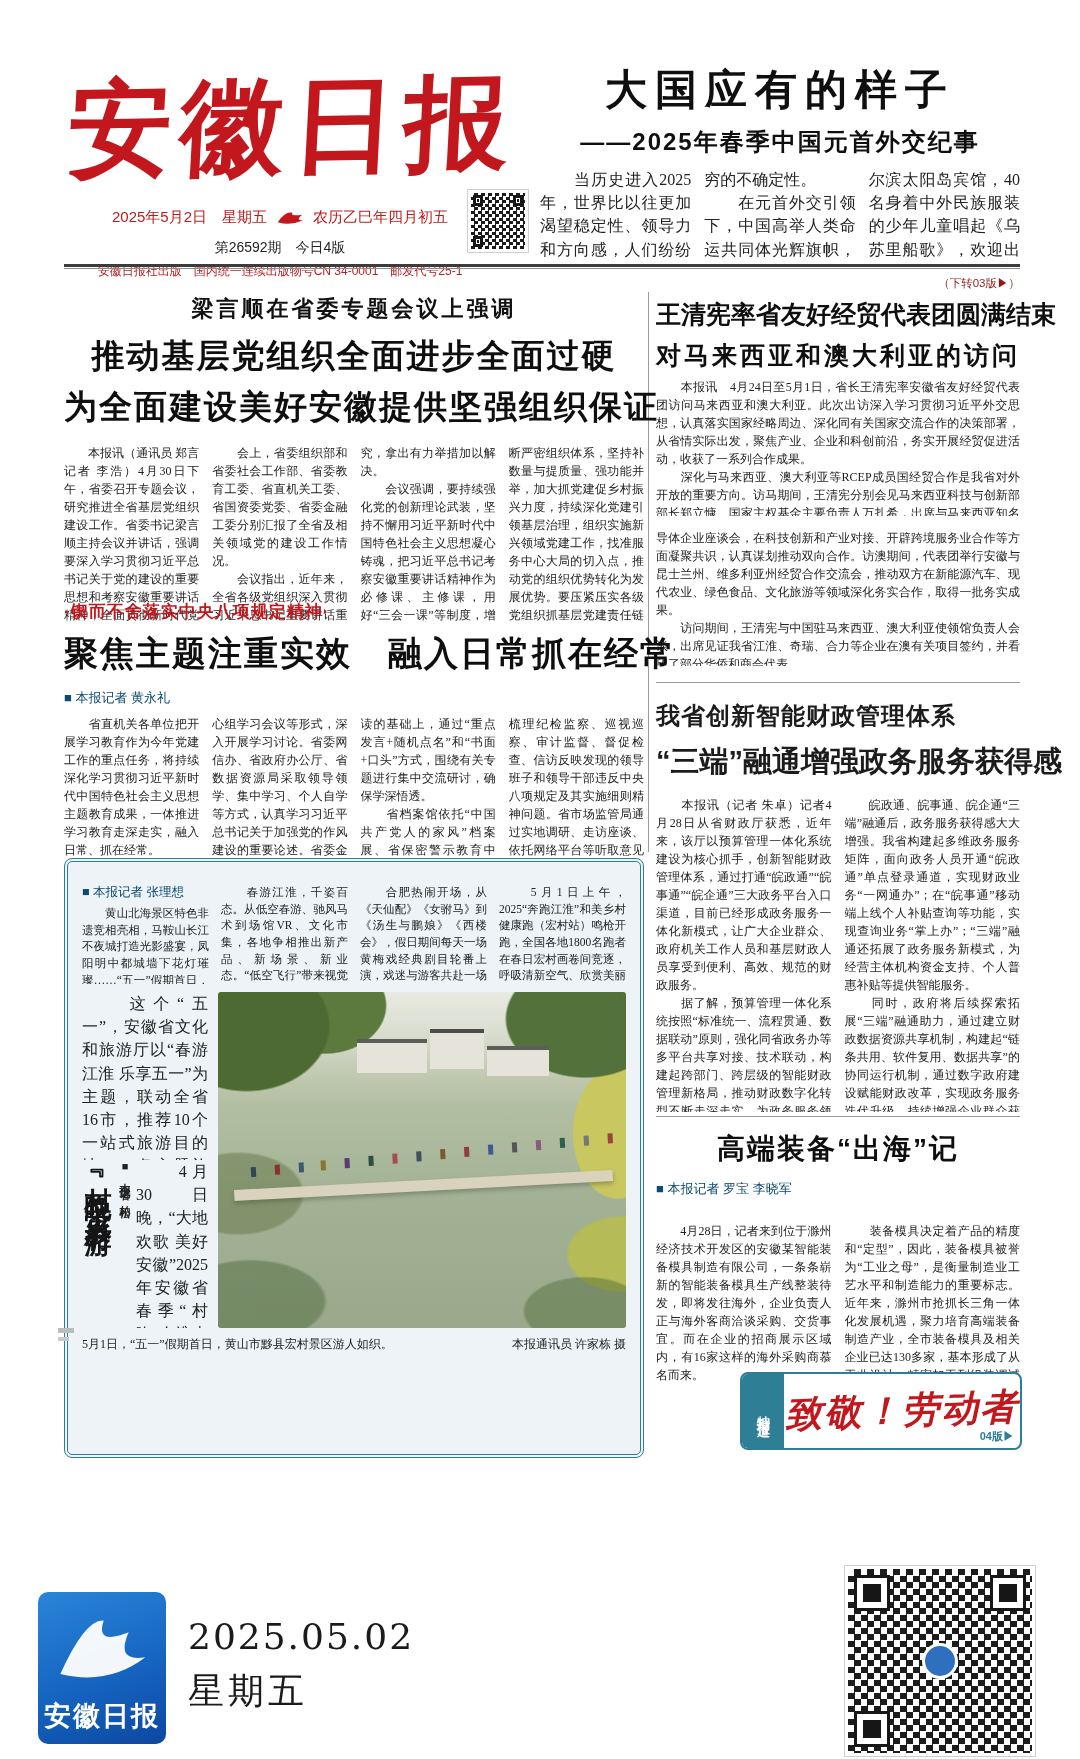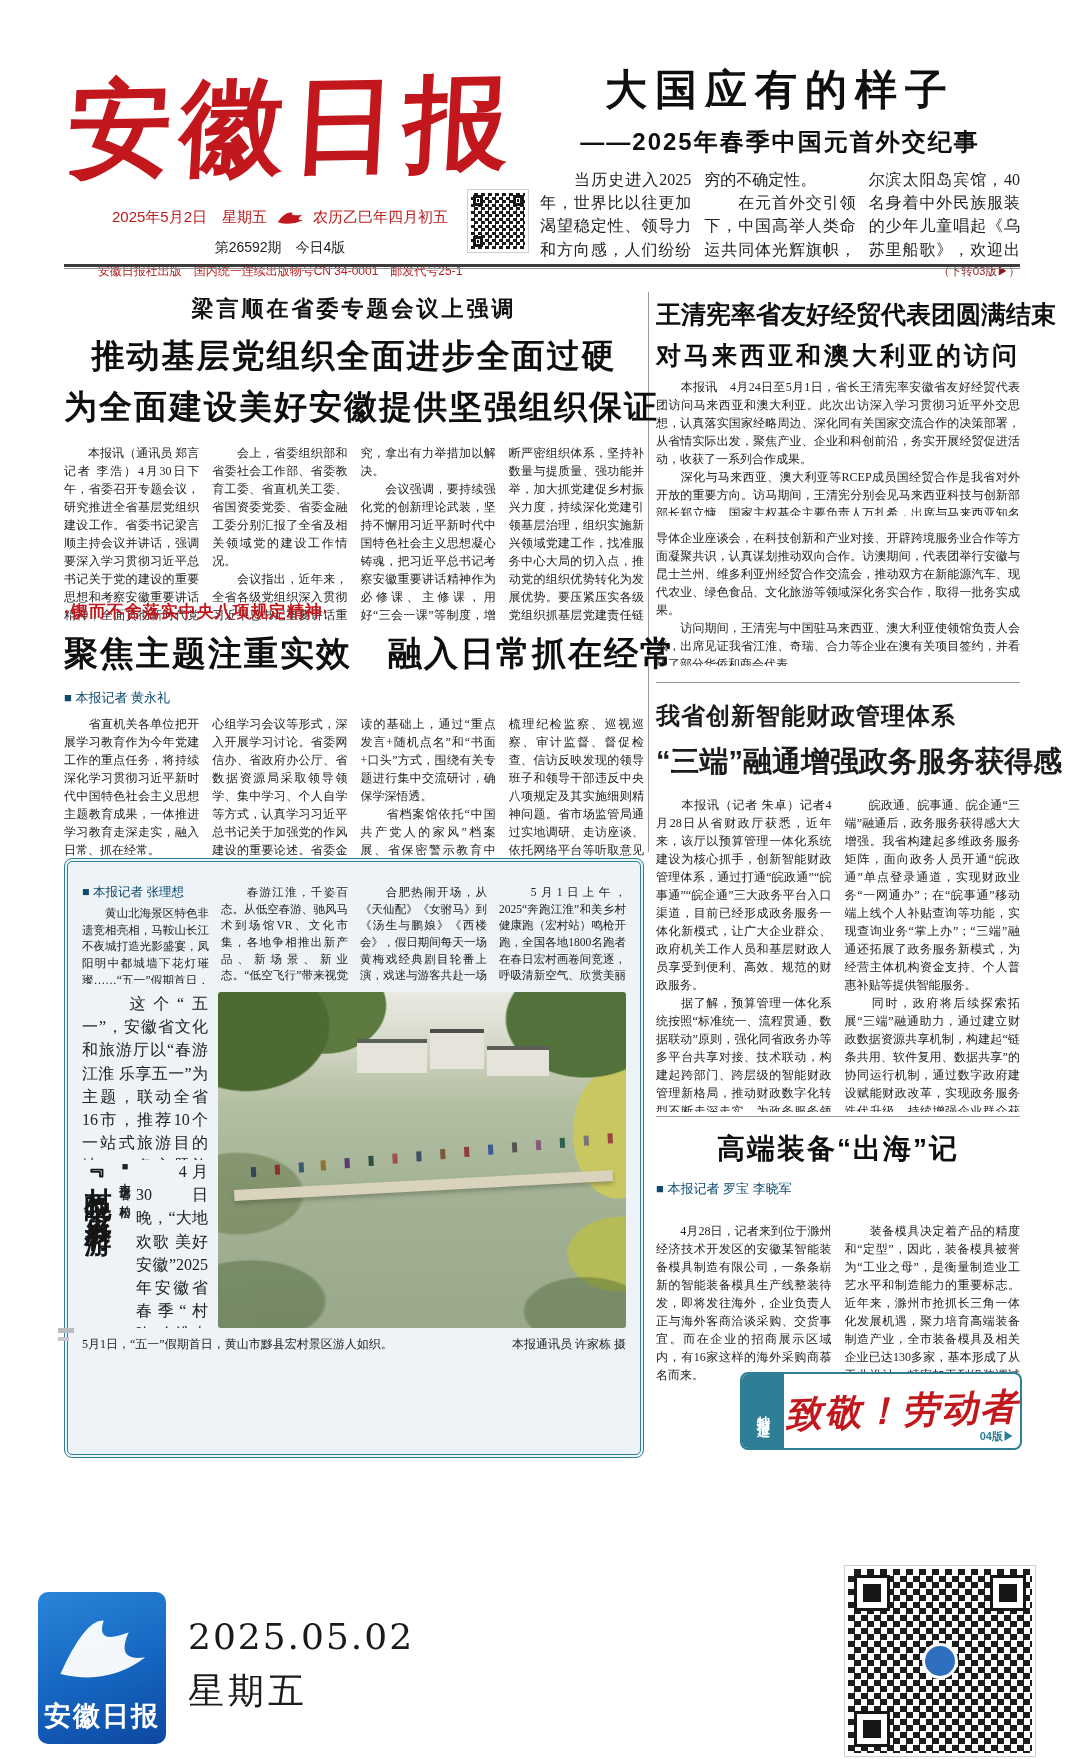--- a/index.html
+++ b/index.html
@@ -156,21 +156,21 @@
 　　“大国要有大国的样子，要有大国的胸怀和担当。”习近平主席以大国大党领袖、世界级领袖的历史视野和时代担当，引领中国特色大国外交坚定站在历史正确的一边、人类文明进步的一边，以中国的稳定性为全球战略稳定提供有力支撑，以中国的确定性应对世界上层出不</div>
       <div style="flex:1; overflow:hidden;">
         <div class="col col-sm" style="white-space:pre-line;">穷的不确定性。
 　　在元首外交引领下，中国高举人类命运共同体光辉旗帜，在这个春天书写同世界双向奔赴、相互成就的新篇章。</div>
         <div class="subhead-inline">（一）“像走亲戚一样常来常往”</div>
 
       </div>
       <div class="col col-sm">尔滨太阳岛宾馆，40名身着中外民族服装的少年儿童唱起《乌苏里船歌》，欢迎出席哈尔滨亚冬会开幕式的国际贵宾。
 　　当天，第九届亚洲冬季运动会在哈尔滨隆重开幕。习近平主席同文莱苏丹哈桑纳尔、吉尔吉斯斯坦总统扎帕罗夫、巴基斯坦总统扎尔达里、泰国总理佩通坦、韩国国会议长禹元植等亚洲多国领导人，共同见证这场冰雪盛会。</div>
     </div>
-    <div class="jump" style="text-align:right; margin-top:0;">（下转03版▶）</div>
+    <div class="jump" style="text-align:right; margin-top:12px;">（下转03版▶）</div>
   </div>
 
   <div class="abs toprule"></div>
   <div class="abs vrule"></div>
 
   <div class="abs" style="left:64px; top:294px; width:580px;">
     <div class="kicker-sans" style="font-size:22px; letter-spacing:3px;">梁言顺在省委专题会议上强调</div>
     <div class="bigtitle" style="font-size:33px; margin-top:10px;">推动基层党组织全面进步全面过硬</div>
     <div class="bigtitle" style="font-size:33px; margin-top:6px;">为全面建设美好安徽提供坚强组织保证</div>
     <div class="cols" style="margin-top:14px; height:178px;">

